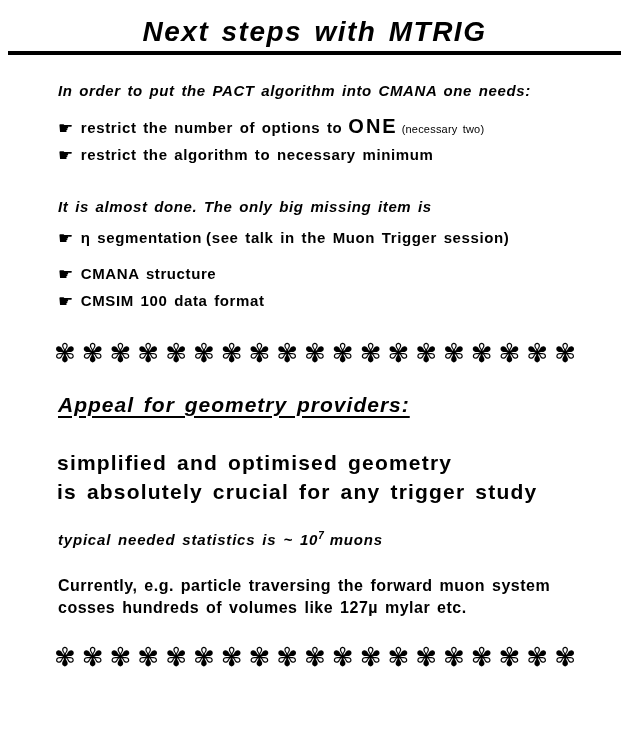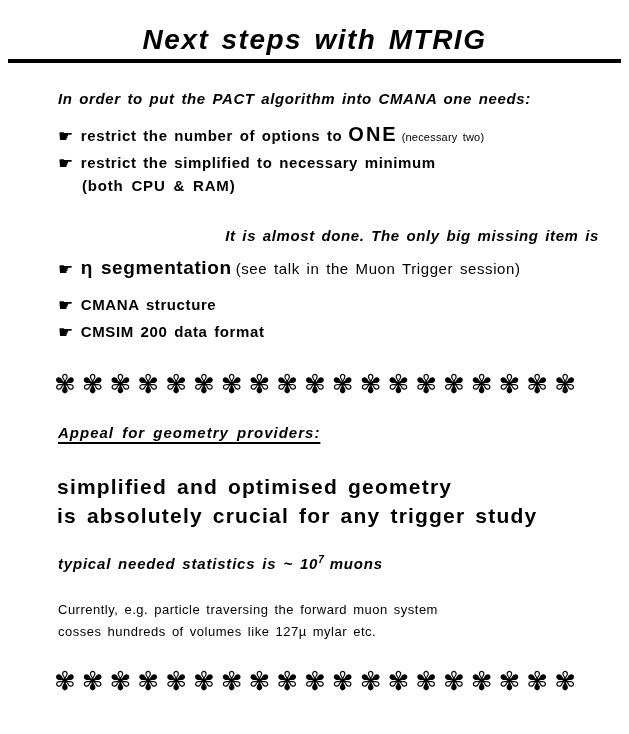--- a/index.html
+++ b/index.html
@@ -3,21 +3,21 @@
 <meta charset="utf-8">
 <style>
   html, body { margin: 0; padding: 0; }
   body {
     width: 629px; height: 734px;
     background: #ffffff;
     color: #000000;
     font-family: "Liberation Sans", sans-serif;
     overflow: hidden;
   }
-  .page { width: 629px; height: 734px; box-sizing: border-box; padding-top: 24px; }
+  .page { width: 629px; height: 734px; box-sizing: border-box; padding-top: 16px; }
 
   .title {
     margin: 0;
     text-align: center;
     font-size: 28px;
     font-weight: bold;
     font-style: italic;
     letter-spacing: 1.5px;
     word-spacing: 3px;
   }
@@ -25,21 +25,21 @@
 
   .lead {
     margin: 0 30px 0 58px;
     font-size: 15px;
     font-weight: bold;
     font-style: italic;
     letter-spacing: 0.6px;
     word-spacing: 2px;
   }
   .mt-intro   { margin-top: 27px; }
-  .mt-almost  { margin-top: 33px; text-align: right; }
+  .mt-almost  { margin-top: 33px; }
   .mt-more    { margin-top: 36px; }
 
   .bullet-line {
     margin-left: 58px;
     margin-right: 20px;
     font-size: 15px;
     font-weight: bold;
     letter-spacing: 0.6px;
     word-spacing: 2px;
     white-space: nowrap;
@@ -50,22 +50,22 @@
   .mt-b4 { margin-top: 16px; }
 
   .hand {
     font-family: "DejaVu Sans", sans-serif;
     font-size: 17px;
     margin-right: 7px;
     vertical-align: -1px;
   }
   .big-one { font-size: 20px; font-weight: bold; margin: 0 4px 0 6px; letter-spacing: 2px; }
   .note-small { font-size: 11px; font-weight: normal; letter-spacing: 0.2px; }
-  .note-reg { font-weight: normal; margin-left: 4px; }
-  .eta { font-size: 19px; }
+  .note-reg { font-weight: bold; margin-left: 4px; }
+  .eta { font-size: 15px; }
 
   .cont-line {
     margin: 4px 0 0 82px;
     font-size: 15px;
     font-weight: bold;
     letter-spacing: 0.8px;
     word-spacing: 3px;
   }
 
   .flowers {
@@ -74,21 +74,21 @@
     font-size: 26px;
     letter-spacing: 6px;
     white-space: nowrap;
     line-height: 1.1;
   }
   .mt-f1 { margin-top: 28px; }
   .mt-f2 { margin-top: 24px; }
 
   .appeal {
     margin: 25px 0 0 58px;
-    font-size: 15px;
+    font-size: 21px;
     font-weight: bold;
     font-style: italic;
     letter-spacing: 1px;
     word-spacing: 3px;
     text-decoration: underline;
     text-decoration-thickness: 2px;
     text-underline-offset: 4px;
   }
 
   .statement {
@@ -106,58 +106,57 @@
     font-weight: bold;
     font-style: italic;
     letter-spacing: 0.8px;
     word-spacing: 2px;
   }
   .stats sup { font-size: 10px; }
   .stats .after-sup { margin-left: 5px; }
 
   .current {
     margin: 27px 20px 0 58px;
-    font-size: 13px;
-    font-weight: normal;
+    font-size: 16px;
+    font-weight: bold;
     letter-spacing: 0.5px;
     word-spacing: 2px;
     line-height: 22px;
   }
 </style>
 </head>
 <body>
 
 <div class="page">
 
   <h1 class="title">Next steps with MTRIG</h1>
   <div class="title-rule"></div>
 
   <p class="lead mt-intro">In order to put the PACT algorithm into CMANA one needs:</p>
 
   <div class="bullet-line mt-b1">
     <span class="hand">☛</span><span>restrict the number of options to</span><span class="big-one">ONE</span><span class="note-small">(necessary two)</span>
   </div>
 
   <div class="bullet-line mt-b2">
-    <span class="hand">☛</span><span>restrict the simplified to necessary minimum</span>
+    <span class="hand">☛</span><span>restrict the algorithm to necessary minimum</span>
   </div>
-  <div class="cont-line">(both CPU &amp; RAM)</div>
 
   <p class="lead mt-almost">It is almost done. The only big missing item is</p>
 
   <div class="bullet-line mt-b3">
     <span class="hand">☛</span><span class="eta">η segmentation</span><span class="note-reg">(see talk in the Muon Trigger session)</span>
   </div>
 
 
   <div class="bullet-line mt-b4">
     <span class="hand">☛</span><span>CMANA structure</span>
   </div>
   <div class="bullet-line mt-b2">
-    <span class="hand">☛</span><span>CMSIM 200 data format</span>
+    <span class="hand">☛</span><span>CMSIM 100 data format</span>
   </div>
 
   <div class="flowers mt-f1">✾✾✾✾✾✾✾✾✾✾✾✾✾✾✾✾✾✾✾</div>
 
   <h2 class="appeal">Appeal for geometry providers:</h2>
 
   <p class="statement">
     <span>simplified and optimised geometry</span><br>
     <span>is absolutely crucial for any trigger study</span>
   </p>

